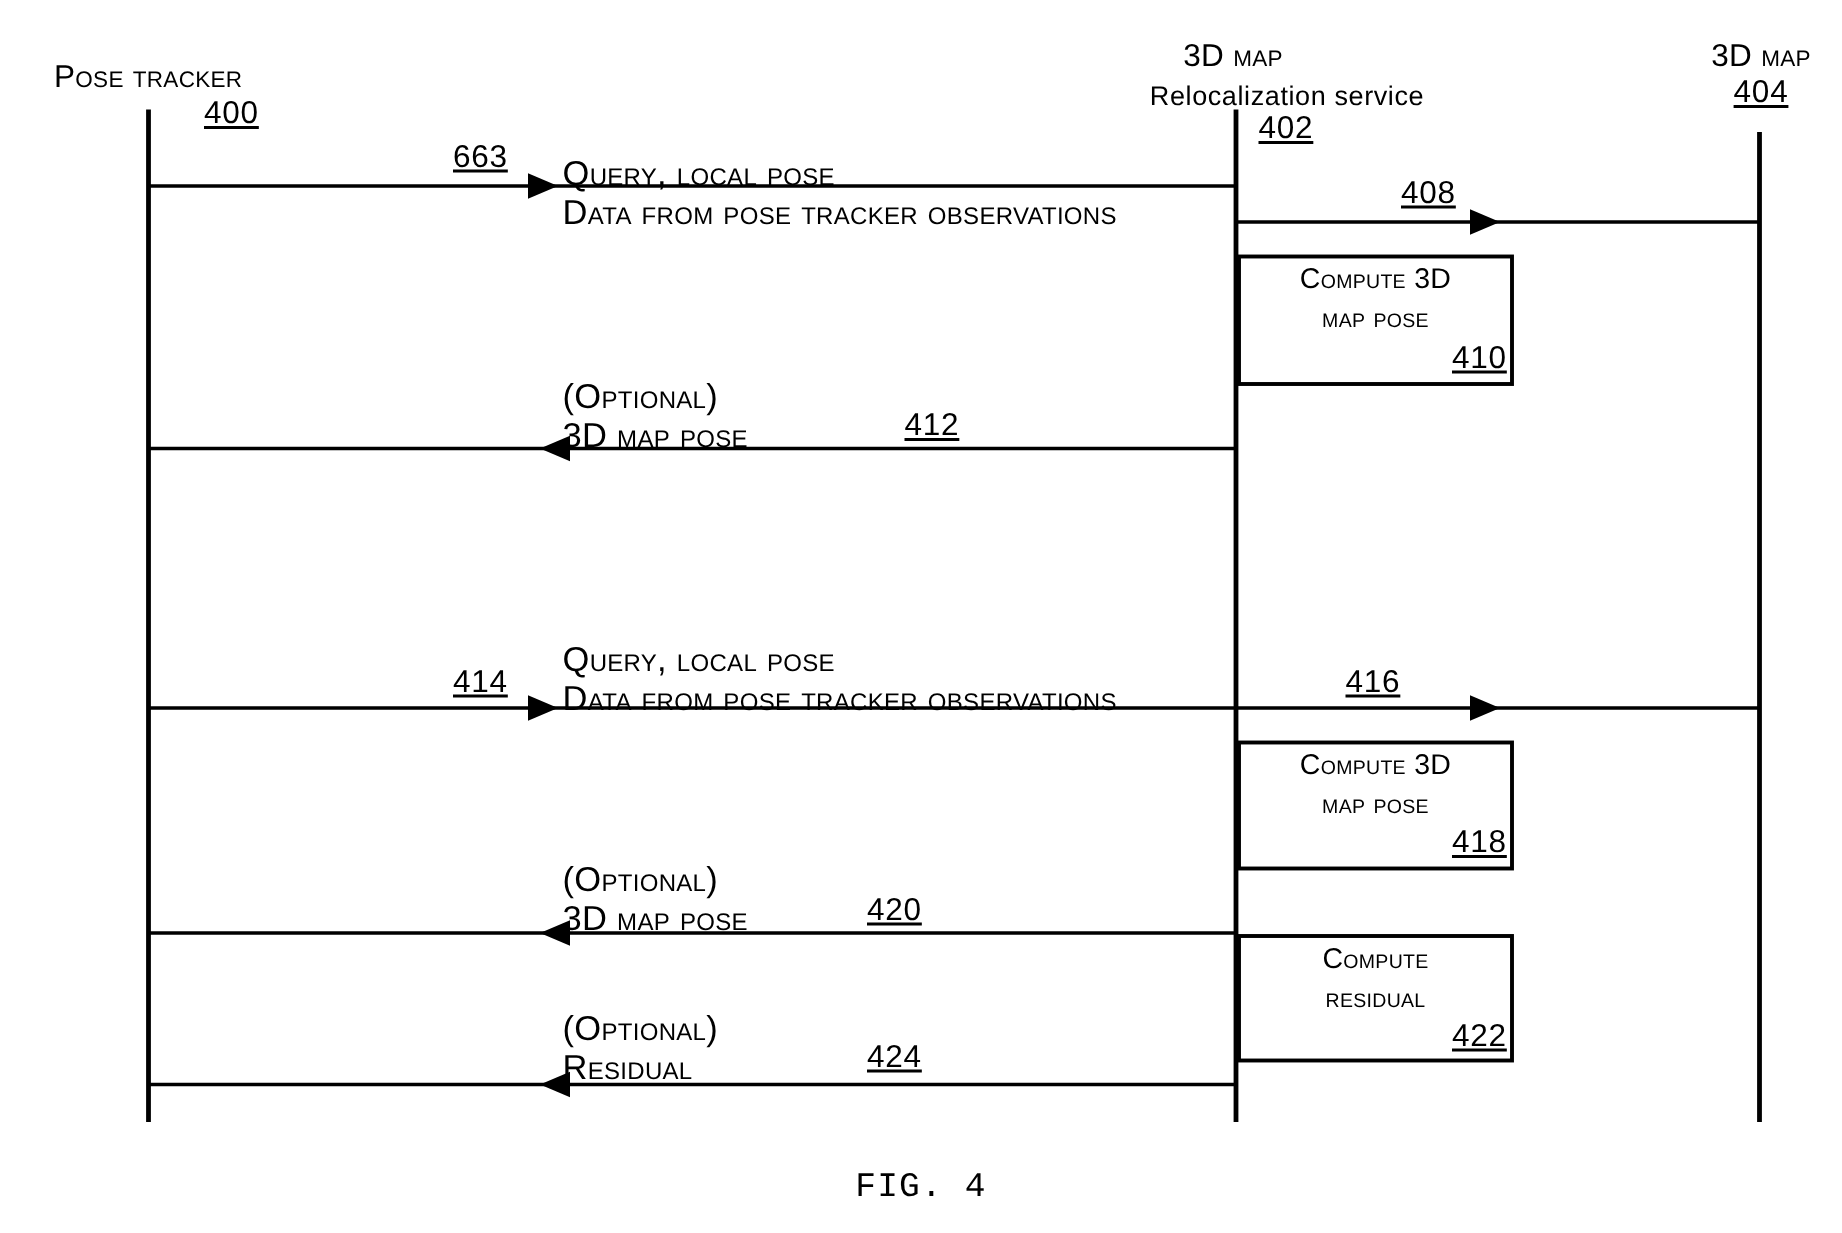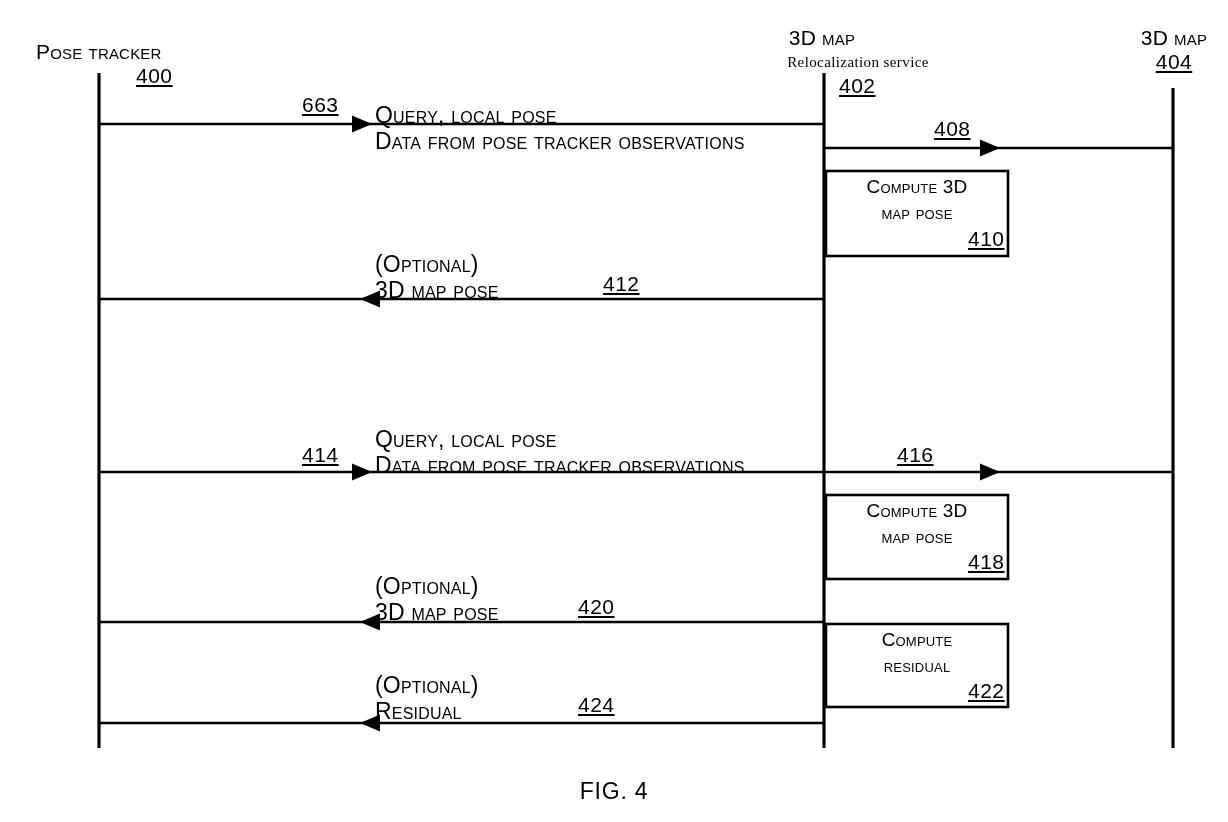--- a/index.html
+++ b/index.html
@@ -41,33 +41,33 @@
     font-size: 23px;
     font-variant: small-caps;
     letter-spacing: 0.2px;
   }
   .sc-lg {
     font-size: 21px;
     font-variant: small-caps;
     letter-spacing: 0.2px;
   }
   .allcaps-sm {
-    font-size: 15px;
+    font-size: 18px;
     letter-spacing: 0.4px;
-    font-family: Liberation Serif, serif;
   }
   .refnum {
     font-size: 21px;
     text-decoration: underline;
     text-underline-offset: 2px;
     letter-spacing: 0.5px;
   }
   .figcap {
     font-size: 23px;
     letter-spacing: 0.8px;
+    font-family: Liberation Mono, monospace;
   }
   .boxtext {
     position: absolute;
     white-space: nowrap;
     font-variant: small-caps;
     font-size: 19px;
     letter-spacing: 0.2px;
   }
   .ctr {
     text-align: center;

